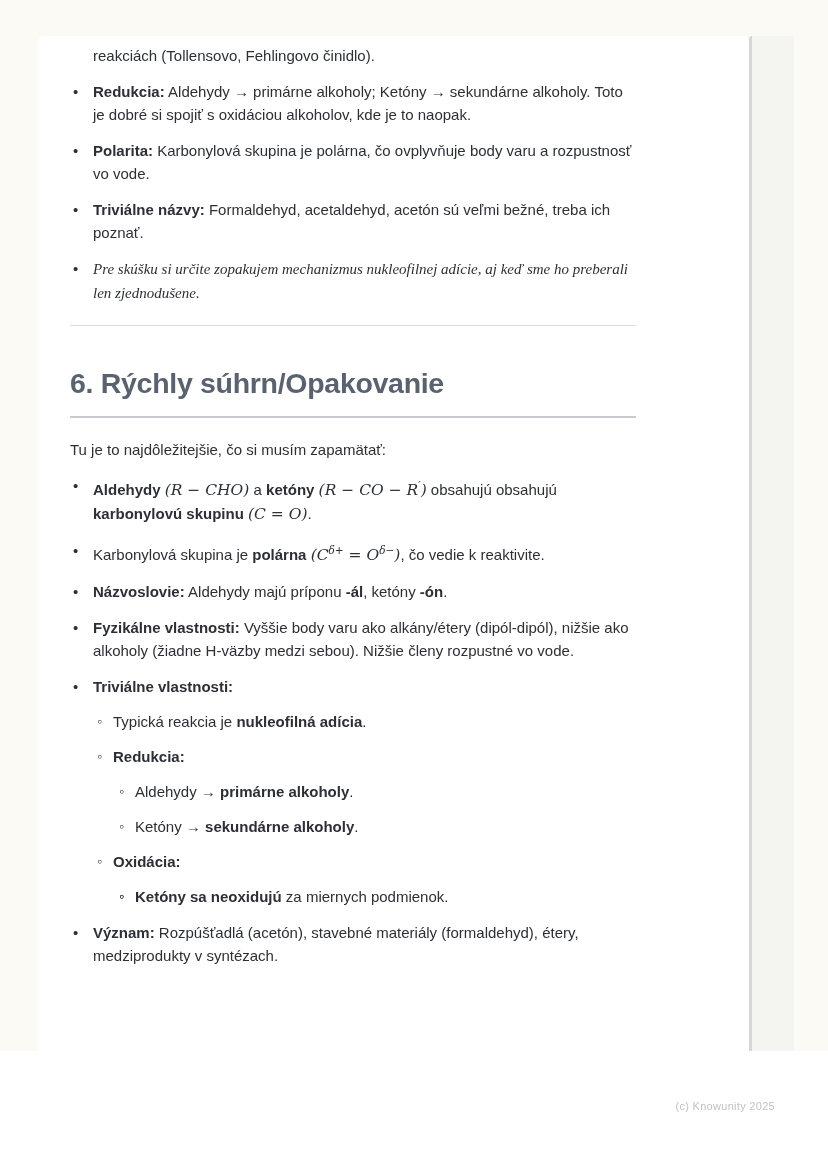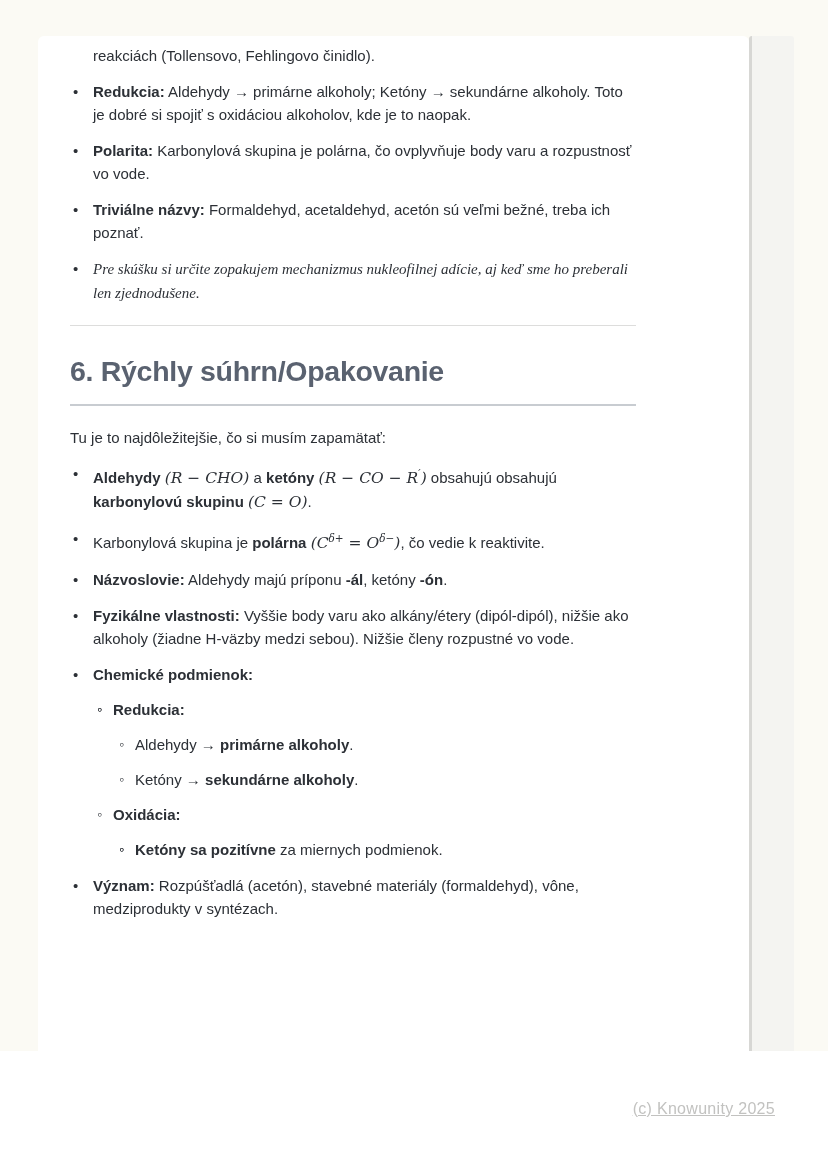--- a/index.html
+++ b/index.html
@@ -31,55 +31,55 @@
   .li.l1 .marker{left:3px;font-size:15px;}
   .li.l2{padding-left:43px;margin-top:12px;}
   .li.l2 .marker{left:27px;font-size:14px;}
   .li.l3{padding-left:65px;margin-top:12px;}
   .li.l3 .marker{left:49px;font-size:14px;}
   .li.italic .li-text{font-style:italic;font-family:Liberation Serif, serif;}
   .b{font-weight:700;margin-top:20px;}
   .hr{height:1px;background:#dddddc;margin:20px 0 0;}
   .section-heading{
     font-size:28.5px;line-height:38px;font-weight:700;color:#5a6270;
-    letter-spacing:-0.3px;margin:26px 0 0;padding-bottom:14px;
+    letter-spacing:-0.3px;margin:38px 0 0;padding-bottom:14px;
     border-bottom:2px solid #c8ccd1;
   }
   .math{font-family:"DejaVu Serif","Liberation Serif",serif;font-style:italic;font-size:15.5px;text-align:center;}
   .math.sup{font-size:10.5px;vertical-align:6px;letter-spacing:0;}
   .footer{
     position:absolute;right:53px;top:1100px;
-    font-size:16px;color:#c2c2c0;letter-spacing:0.3px;text-decoration:underline;
+    font-size:11px;color:#c2c2c0;letter-spacing:0.3px;
   }
 </style>
 </head>
 <body>
 
 <div class="viewer">
   <div class="page-card">
     <div class="content">
         <div class="para indent first"><span>reakciách (Tollensovo, Fehlingovo činidlo).</span></div>
         <div class="li l1"><span class="marker">•</span><span class="li-text"><span class="b">Redukcia:</span><span> Aldehydy → primárne alkoholy; Ketóny → sekundárne alkoholy. Toto je dobré si spojiť s oxidáciou alkoholov, kde je to naopak.</span></span></div>
         <div class="li l1"><span class="marker">•</span><span class="li-text"><span class="b">Polarita:</span><span> Karbonylová skupina je polárna, čo ovplyvňuje body varu a rozpustnosť vo vode.</span></span></div>
         <div class="li l1"><span class="marker">•</span><span class="li-text"><span class="b">Triviálne názvy:</span><span> Formaldehyd, acetaldehyd, acetón sú veľmi bežné, treba ich poznať.</span></span></div>
         <div class="li l1 italic"><span class="marker">•</span><span class="li-text"><span>Pre skúšku si určite zopakujem mechanizmus nukleofilnej adície, aj keď sme ho preberali len zjednodušene.</span></span></div>
         <div class="hr"></div>
         <div class="section-heading"><span>6. Rýchly súhrn/Opakovanie</span></div>
         <div class="para"><span>Tu je to najdôležitejšie, čo si musím zapamätať:</span></div>
         <div class="li l1"><span class="marker">•</span><span class="li-text"><span class="b">Aldehydy</span><span> </span><span class="math">(R − CHO)</span><span> a </span><span class="b">ketóny</span><span> </span><span class="math">(R − CO − R</span><span class="math sup">′</span><span class="math">)</span><span> obsahujú </span><span> obsahujú </span><span class="b">karbonylovú skupinu</span><span> </span><span class="math">(C = O)</span><span>.</span></span></div>
         <div class="li l1"><span class="marker">•</span><span class="li-text"><span>Karbonylová skupina je </span><span class="b">polárna</span><span> </span><span class="math">(C</span><span class="math sup">δ+</span><span class="math"> = O</span><span class="math sup">δ−</span><span class="math">)</span><span>, čo vedie k reaktivite.</span></span></div>
         <div class="li l1"><span class="marker">•</span><span class="li-text"><span class="b">Názvoslovie:</span><span> Aldehydy majú príponu </span><span class="b">-ál</span><span>, ketóny </span><span class="b">-ón</span><span>.</span></span></div>
         <div class="li l1"><span class="marker">•</span><span class="li-text"><span class="b">Fyzikálne vlastnosti:</span><span> Vyššie body varu ako alkány/étery (dipól-dipól), nižšie ako alkoholy (žiadne H-väzby medzi sebou). Nižšie členy rozpustné vo vode.</span></span></div>
-        <div class="li l1"><span class="marker">•</span><span class="li-text"><span class="b">Chemické podmienok:</span></span></div>
-        <div class="li l2"><span class="marker">◦</span></div>
+        <div class="li l1"><span class="marker">•</span><span class="li-text"><span class="b">Triviálne vlastnosti:</span></span></div>
+        <div class="li l2"><span class="marker">◦</span><span class="li-text"><span>Typická reakcia je </span><span class="b">nukleofilná adícia</span><span>.</span></span></div>
         <div class="li l2"><span class="marker">◦</span><span class="li-text"><span class="b">Redukcia:</span></span></div>
         <div class="li l3"><span class="marker">◦</span><span class="li-text"><span>Aldehydy → </span><span class="b">primárne alkoholy</span><span>.</span></span></div>
         <div class="li l3"><span class="marker">◦</span><span class="li-text"><span>Ketóny → </span><span class="b">sekundárne alkoholy</span><span>.</span></span></div>
         <div class="li l2"><span class="marker">◦</span><span class="li-text"><span class="b">Oxidácia:</span></span></div>
         <div class="li l3"><span class="marker">◦</span></div>
-        <div class="li l3"><span class="marker">◦</span><span class="li-text"><span class="b">Ketóny sa pozitívne</span><span> za miernych podmienok.</span></span></div>
-        <div class="li l1"><span class="marker">•</span><span class="li-text"><span class="b">Význam:</span><span> Rozpúšťadlá (acetón), stavebné materiály (formaldehyd), vône, medziprodukty v syntézach.</span></span></div>
+        <div class="li l3"><span class="marker">◦</span><span class="li-text"><span class="b">Ketóny sa neoxidujú</span><span> za miernych podmienok.</span></span></div>
+        <div class="li l1"><span class="marker">•</span><span class="li-text"><span class="b">Význam:</span><span> Rozpúšťadlá (acetón), stavebné materiály (formaldehyd), étery, medziprodukty v syntézach.</span></span></div>
       </div>
   </div>
   <div class="edge-strip"></div>
 </div>
 
 <div class="footer">(c) Knowunity 2025</div>
 
 </body></html>

